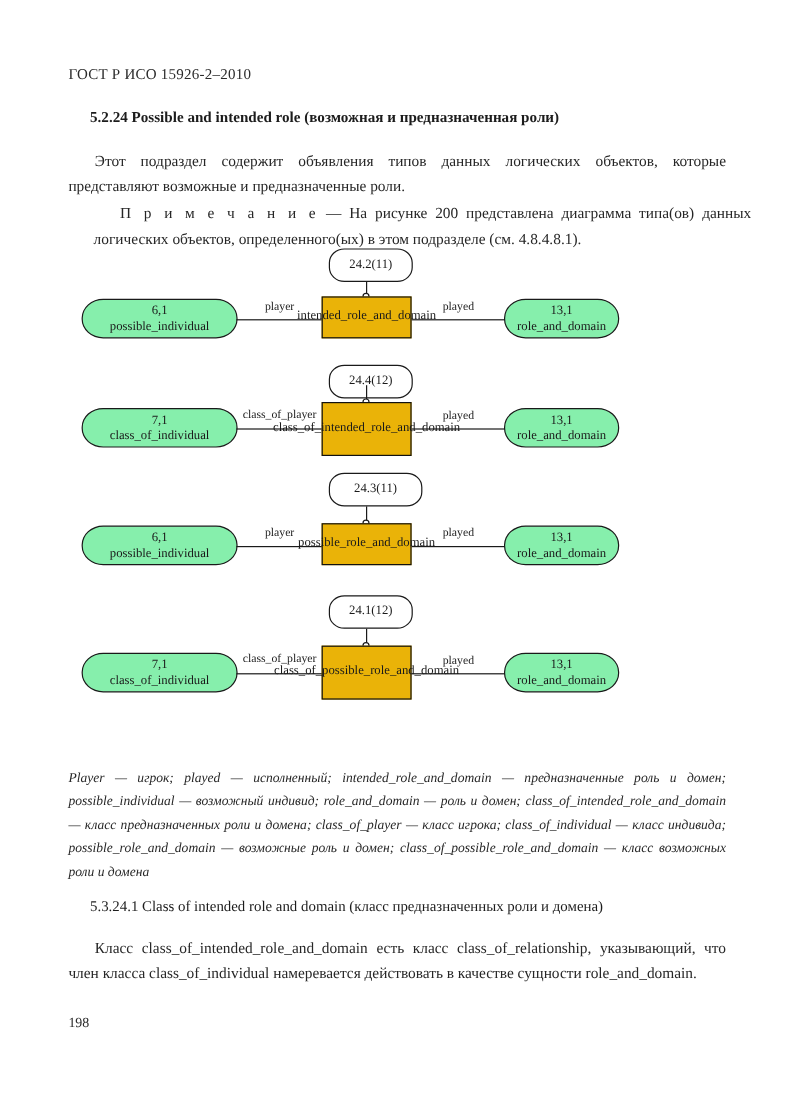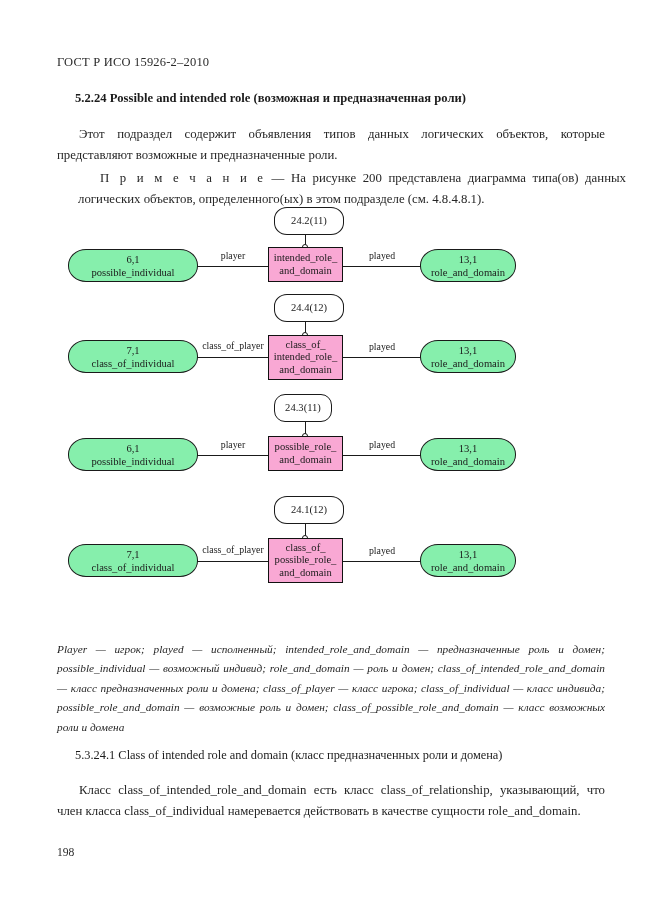--- a/index.html
+++ b/index.html
@@ -110,27 +110,27 @@
     height: 28px;
     color: #1a1a1a;
     white-space: nowrap;
   }
 
   
   .node-box {
     position: absolute;
     box-sizing: border-box;
     border: 1.2px solid #111111;
-    background: #f9a8d4;
+    background: #eab308;
     text-align: center;
     font-size: 10.6px;
     line-height: 12.6px;
     color: #1a1a1a;
     display: flex;
-    flex-direction: column;
+    flex-direction: row;
     align-items: center;
     justify-content: center;
     white-space: nowrap;
   }
 
   
   .edge-h {
     position: absolute;
     height: 0;
     border-top: 1.1px solid #1a1a1a;
@@ -238,21 +238,21 @@
       </div>
       <div class="edge-h" style="left:343px;top:66px;width:78px;"></div>
       <div class="edge-label" style="left:343px;top:50px;width:78px;">played</div>
       <div class="node-oval" style="left:420px;top:49px;width:96px;height:33px;">
         <div>13,1</div>
         <div>role_and_domain</div>
       </div>
     </div>
 
     <div class="diagram-block" style="top:90px;height:100px;">
-      <div class="node-ref" style="left:274px;top:4px;width:70px;">24.4(12)</div>
+      <div class="node-ref" style="left:274px;top:14px;width:70px;">24.4(12)</div>
       <div class="edge-v" style="left:305px;top:31px;height:13px;"></div>
       <div class="edge-dot" style="left:302px;top:42px;"></div>
       <div class="node-oval" style="left:68px;top:50px;width:130px;height:33px;">
         <div>7,1</div>
         <div>class_of_individual</div>
       </div>
       <div class="edge-h" style="left:197px;top:67px;width:72px;"></div>
       <div class="edge-label" style="left:193px;top:50px;width:80px;">class_of_player</div>
       <div class="node-box" style="left:268px;top:45px;width:75px;height:45px;">
         <div>class_of_</div>
@@ -261,21 +261,21 @@
       </div>
       <div class="edge-h" style="left:343px;top:67px;width:78px;"></div>
       <div class="edge-label" style="left:343px;top:51px;width:78px;">played</div>
       <div class="node-oval" style="left:420px;top:50px;width:96px;height:33px;">
         <div>13,1</div>
         <div>role_and_domain</div>
       </div>
     </div>
 
     <div class="diagram-block" style="top:190px;height:96px;">
-      <div class="node-ref" style="left:274px;top:4px;width:58px;border-radius:11px;">24.3(11)</div>
+      <div class="node-ref" style="left:274px;top:4px;width:78px;">24.3(11)</div>
       <div class="edge-v" style="left:305px;top:32px;height:13px;"></div>
       <div class="edge-dot" style="left:302px;top:43px;"></div>
       <div class="node-oval" style="left:68px;top:48px;width:130px;height:33px;">
         <div>6,1</div>
         <div>possible_individual</div>
       </div>
       <div class="edge-h" style="left:197px;top:65px;width:72px;"></div>
       <div class="edge-label" style="left:197px;top:49px;width:72px;">player</div>
       <div class="node-box" style="left:268px;top:46px;width:75px;height:35px;">
         <div>possible_role_</div>

